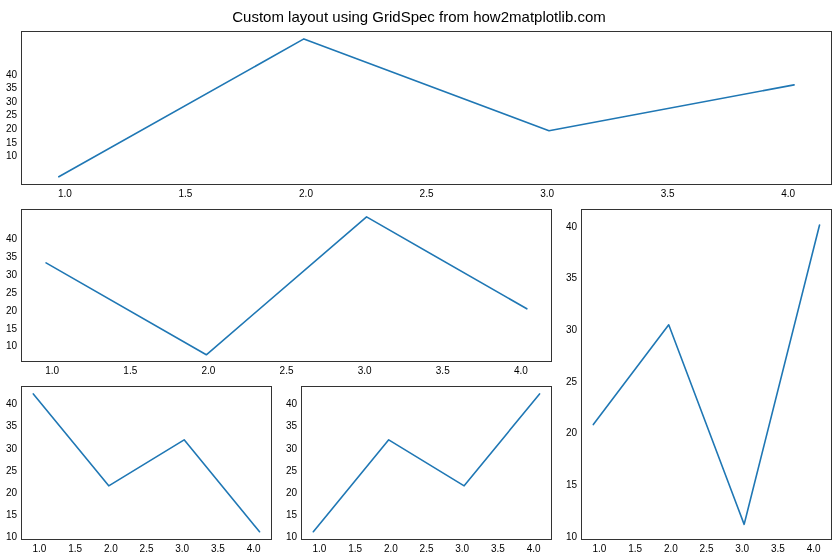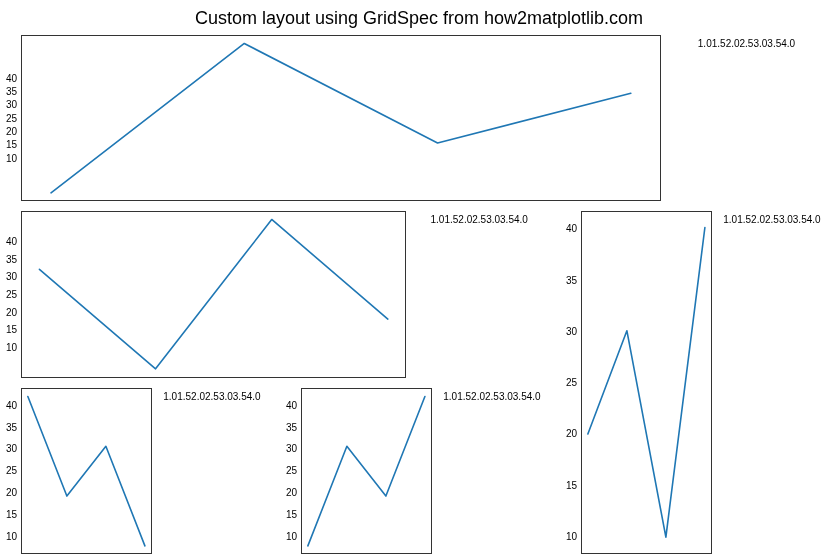--- a/index.html
+++ b/index.html
@@ -11,21 +11,21 @@
     padding: 6px 8px 6px 6px;
   }
   .figure {
     width: 100%;
     height: 100%;
     display: flex;
     flex-direction: column;
   }
   .title {
     text-align: center;
-    font-size: 18px;
+    font-size: 15px;
     color: #000;
     padding: 2px 0 6px 0;
     font-weight: 400;
   }
   .grid {
     flex: 1;
     display: grid;
     grid-template-columns: repeat(3, 1fr);
     grid-template-rows: repeat(3, 1fr);
     gap: 10px 14px;
@@ -39,21 +39,21 @@
     flex-direction: column;
     justify-content: space-between;
     align-items: flex-end;
     font-size: 10px;
     color: #000;
     padding: 0 4px 0 0;
   }
   .panel .plotcol {
     flex: 1;
     display: flex;
-    flex-direction: row;
+    flex-direction: column;
   }
   .panel .plotarea {
     flex: 1;
     border: 1px solid #333;
     position: relative;
     background: #fff;
   }
   .panel .plotarea svg {
     position: absolute;
     inset: 0;

